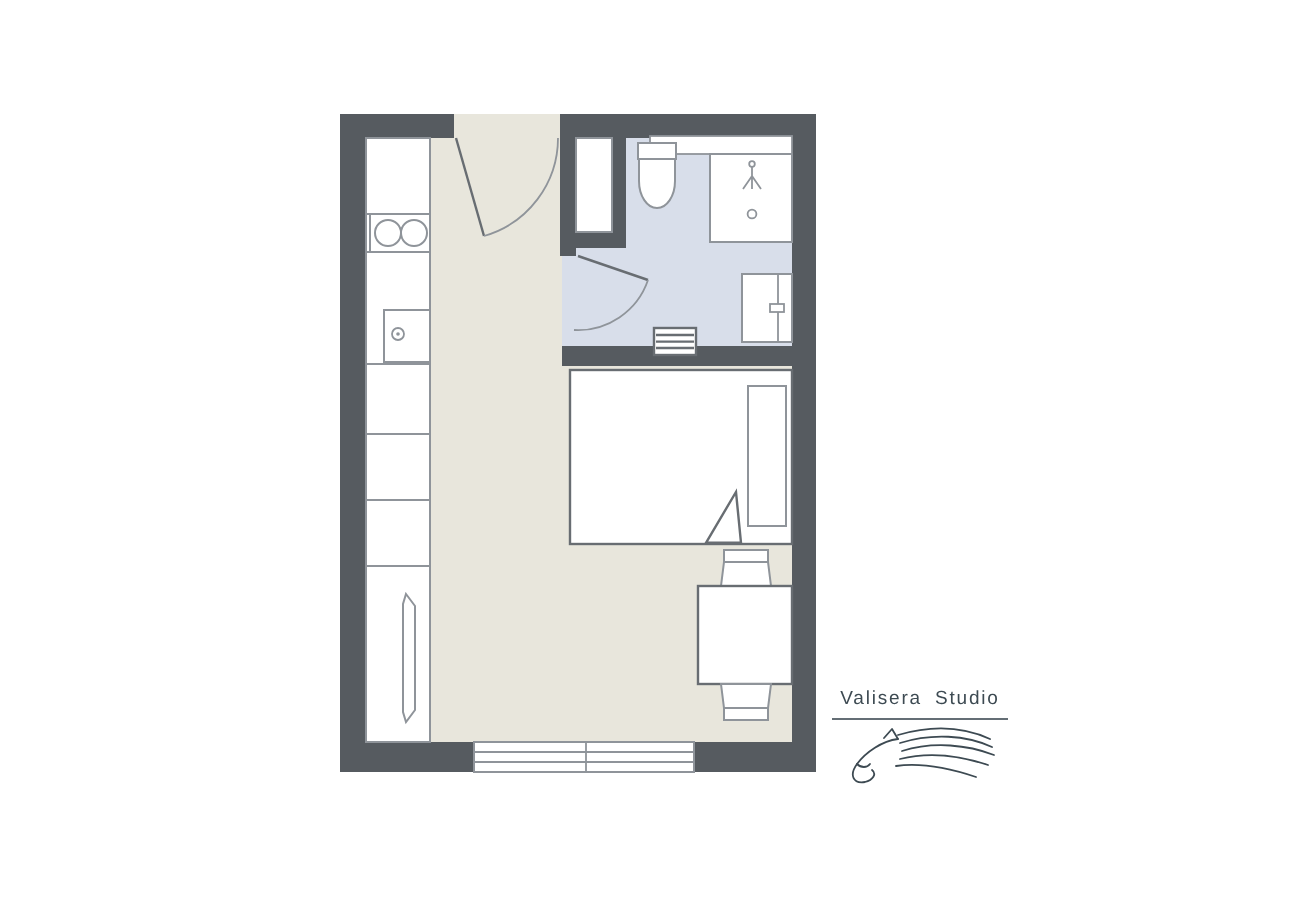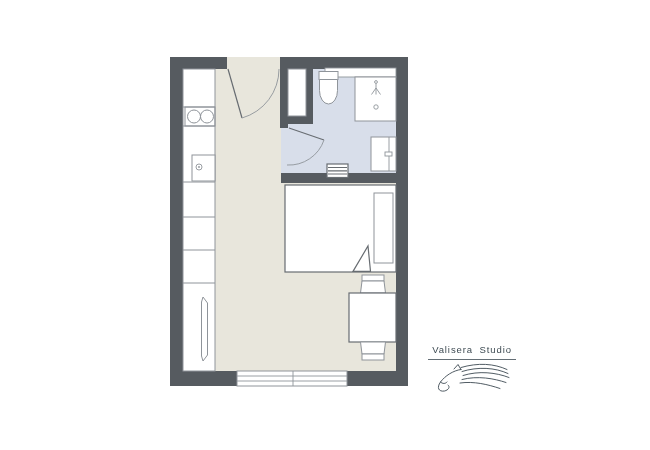--- a/index.html
+++ b/index.html
@@ -9,21 +9,21 @@
   
   .wall{fill:var(--wall,#565b60);stroke:none;}
   .floor{fill:var(--floor,#e8e6dc);}
   .bath{fill:var(--bathfloor,#d8deea);}
   .fix{fill:#ffffff;stroke:var(--line,#8f949a);stroke-width:1;}
   .fixd{fill:#ffffff;stroke:var(--linedark,#686d72);stroke-width:1.2;}
   .ln{fill:none;stroke:var(--line,#8f949a);stroke-width:1;}
   .lnd{fill:none;stroke:var(--linedark,#686d72);stroke-width:1.2;}
   .thin{stroke-width:.9;}
   
-  .logo{position:absolute;left:428px;top:344px;width:88px;color:var(--logo,#3d4a52);}
+  .logo{position:absolute;left:416px;top:344px;width:88px;color:var(--logo,#3d4a52);}
   .logo-name{font-size:9.5px;letter-spacing:.9px;word-spacing:3px;text-align:center;white-space:nowrap;}
   .logo-rule{margin-top:4px;border-top:1px solid var(--logo,#3d4a52);opacity:.8;}
   .logo-horse{display:block;margin:2px auto 0;}
 </style>
 </head>
 <body>
 
 <div class="stage">
 
   <svg class="plan-svg" width="650" height="450" viewBox="0 0 650 450">

